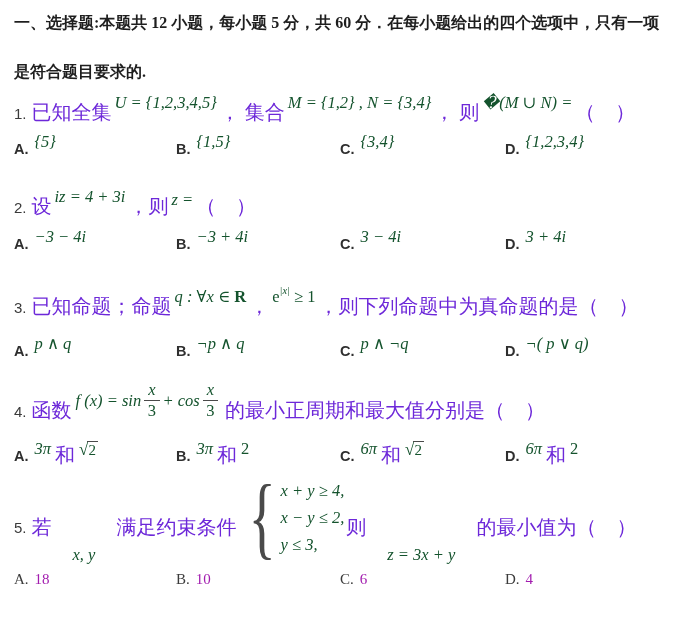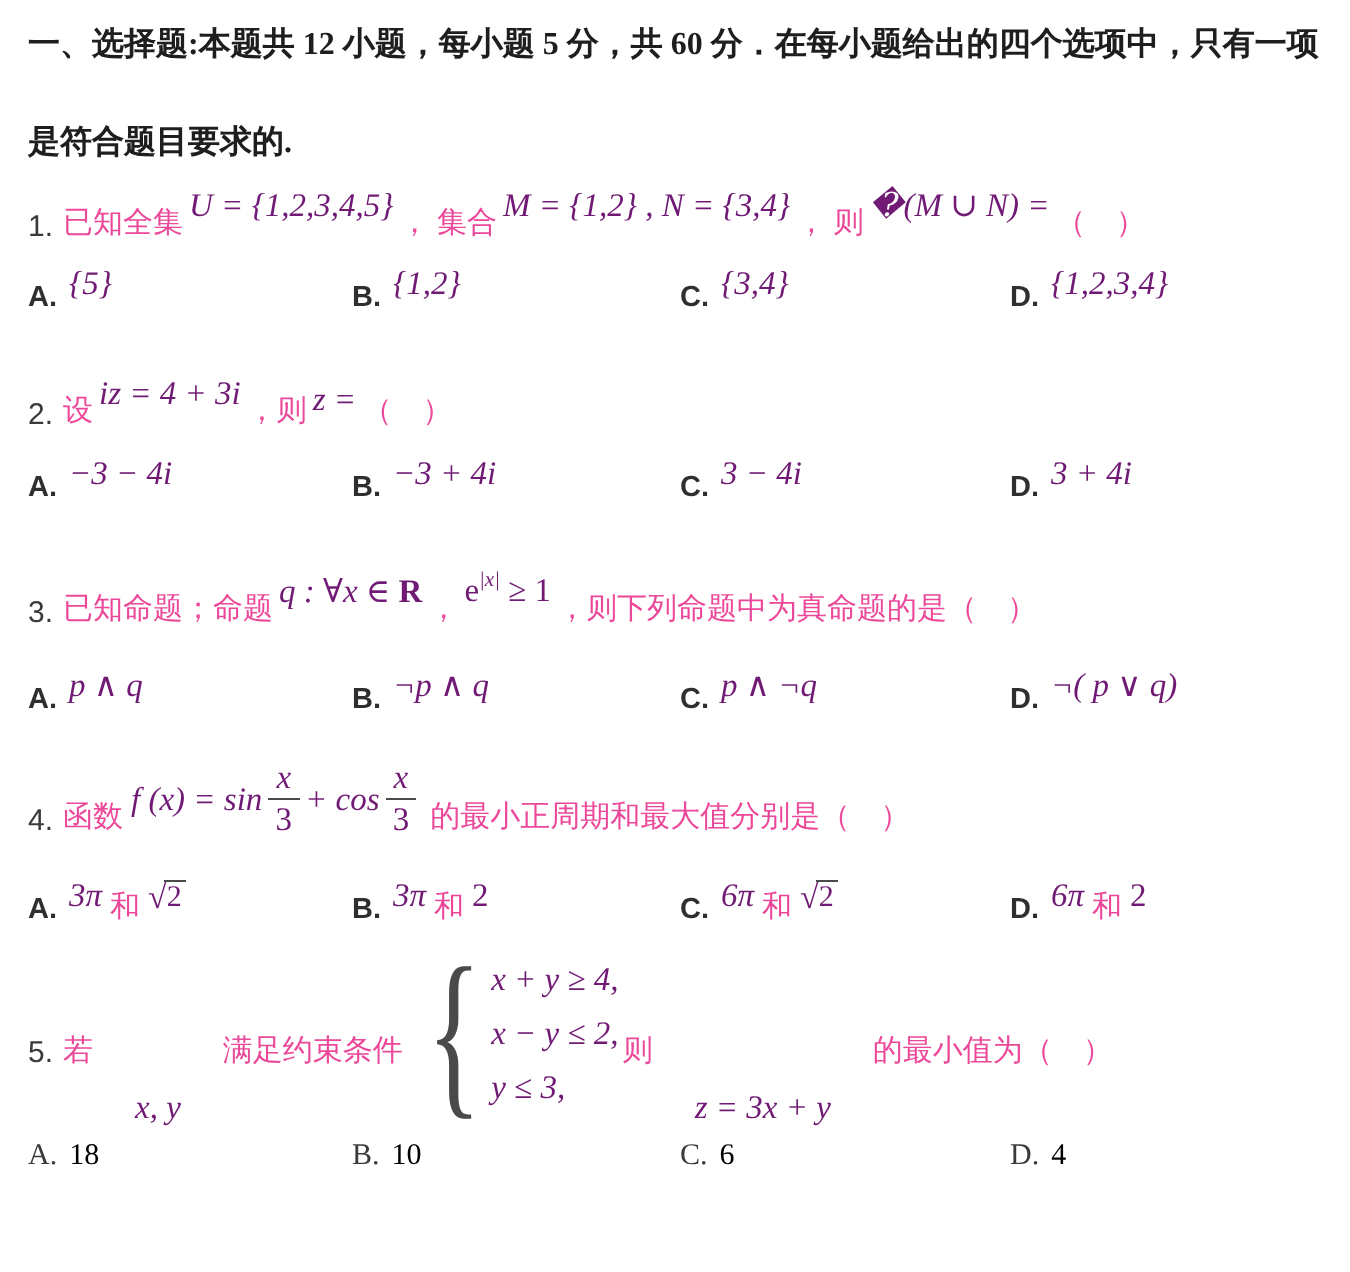--- a/index.html
+++ b/index.html
@@ -10,38 +10,38 @@
 
   
   .hline{font-weight:700;color:#1e1e1e;font-size:16px;line-height:19px;
          white-space:nowrap;font-family:"Liberation Serif","DejaVu Serif",serif;}
   .hline2{margin-top:30px;}
 
   
   .qrow{display:flex;align-items:flex-end;white-space:nowrap;}
   .qnum{font-family:"Liberation Sans","DejaVu Sans",sans-serif;font-size:15px;
         color:#3a3a3a;margin-right:5px;}
-  .cn{font-size:15px;line-height:19px;color:#ec4899;}
+  .cn{font-size:20px;line-height:19px;color:#6d28d9;}
   .math{font-family:"Liberation Serif","DejaVu Serif",serif;font-style:italic;
-        font-size:16.5px;line-height:21px;color:#701a75;}
+        font-size:16.5px;line-height:21px;color:#14532d;}
   .raise{position:relative;top:-9px;margin:0 3px;}
   .raise-sm{position:relative;top:-6px;margin:0 3px;}
   .up{font-style:normal;}
   .bfr{font-style:normal;font-weight:700;}
   sup.m{font-size:10.5px;font-style:italic;position:relative;top:-1px;}
 
   
   .opts{display:grid;grid-template-columns:162px 164px 165px 1fr;align-items:center;}
   .opt{display:flex;align-items:flex-end;white-space:nowrap;}
   .opt-label{font-family:"Liberation Sans","DejaVu Sans",sans-serif;font-size:14.5px;
              color:#2f2f2f;font-weight:600;margin-right:6px;line-height:18px;}
   .opt .math{position:relative;top:-6px;}
   .serif-label{font-family:"Liberation Serif","DejaVu Serif",serif;font-weight:400;
                font-size:15px;color:#3b3b3b;}
-  .opt-plain{font-family:"Liberation Serif","DejaVu Serif",serif;font-size:15px;color:#000000;}
+  .opt-plain{font-family:"Liberation Serif","DejaVu Serif",serif;font-size:15px;color:#a21caf;}
 
   
   .q4math{display:inline-flex;align-items:center;margin:0 4px;}
   .frac{display:inline-flex;flex-direction:column;align-items:center;
         margin:0 3px;font-style:italic;}
   .frac .num{padding:0 4px 1px 4px;border-bottom:1.3px solid #4a4a4a;line-height:18px;}
   .frac .den{padding-top:1px;line-height:18px;font-style:normal;}
 
   
   .sqrt{display:inline-flex;align-items:flex-start;position:relative;top:-8px;margin-left:2px;}
@@ -93,21 +93,21 @@
     <span class="math raise">�(M ∪ N) =</span>
     <span class="cn">（　）</span>
   </div>
   <div class="opts" id="q1opts">
     <div class="opt">
       <span class="opt-label">A.</span>
       <span class="math">{5}</span>
     </div>
     <div class="opt">
       <span class="opt-label">B.</span>
-      <span class="math">{1,2}</span>
+      <span class="math">{1,5}</span>
     </div>
     <div class="opt">
       <span class="opt-label">C.</span>
       <span class="math">{3,4}</span>
     </div>
     <div class="opt">
       <span class="opt-label">D.</span>
       <span class="math">{1,2,3,4}</span>
     </div>
   </div>

